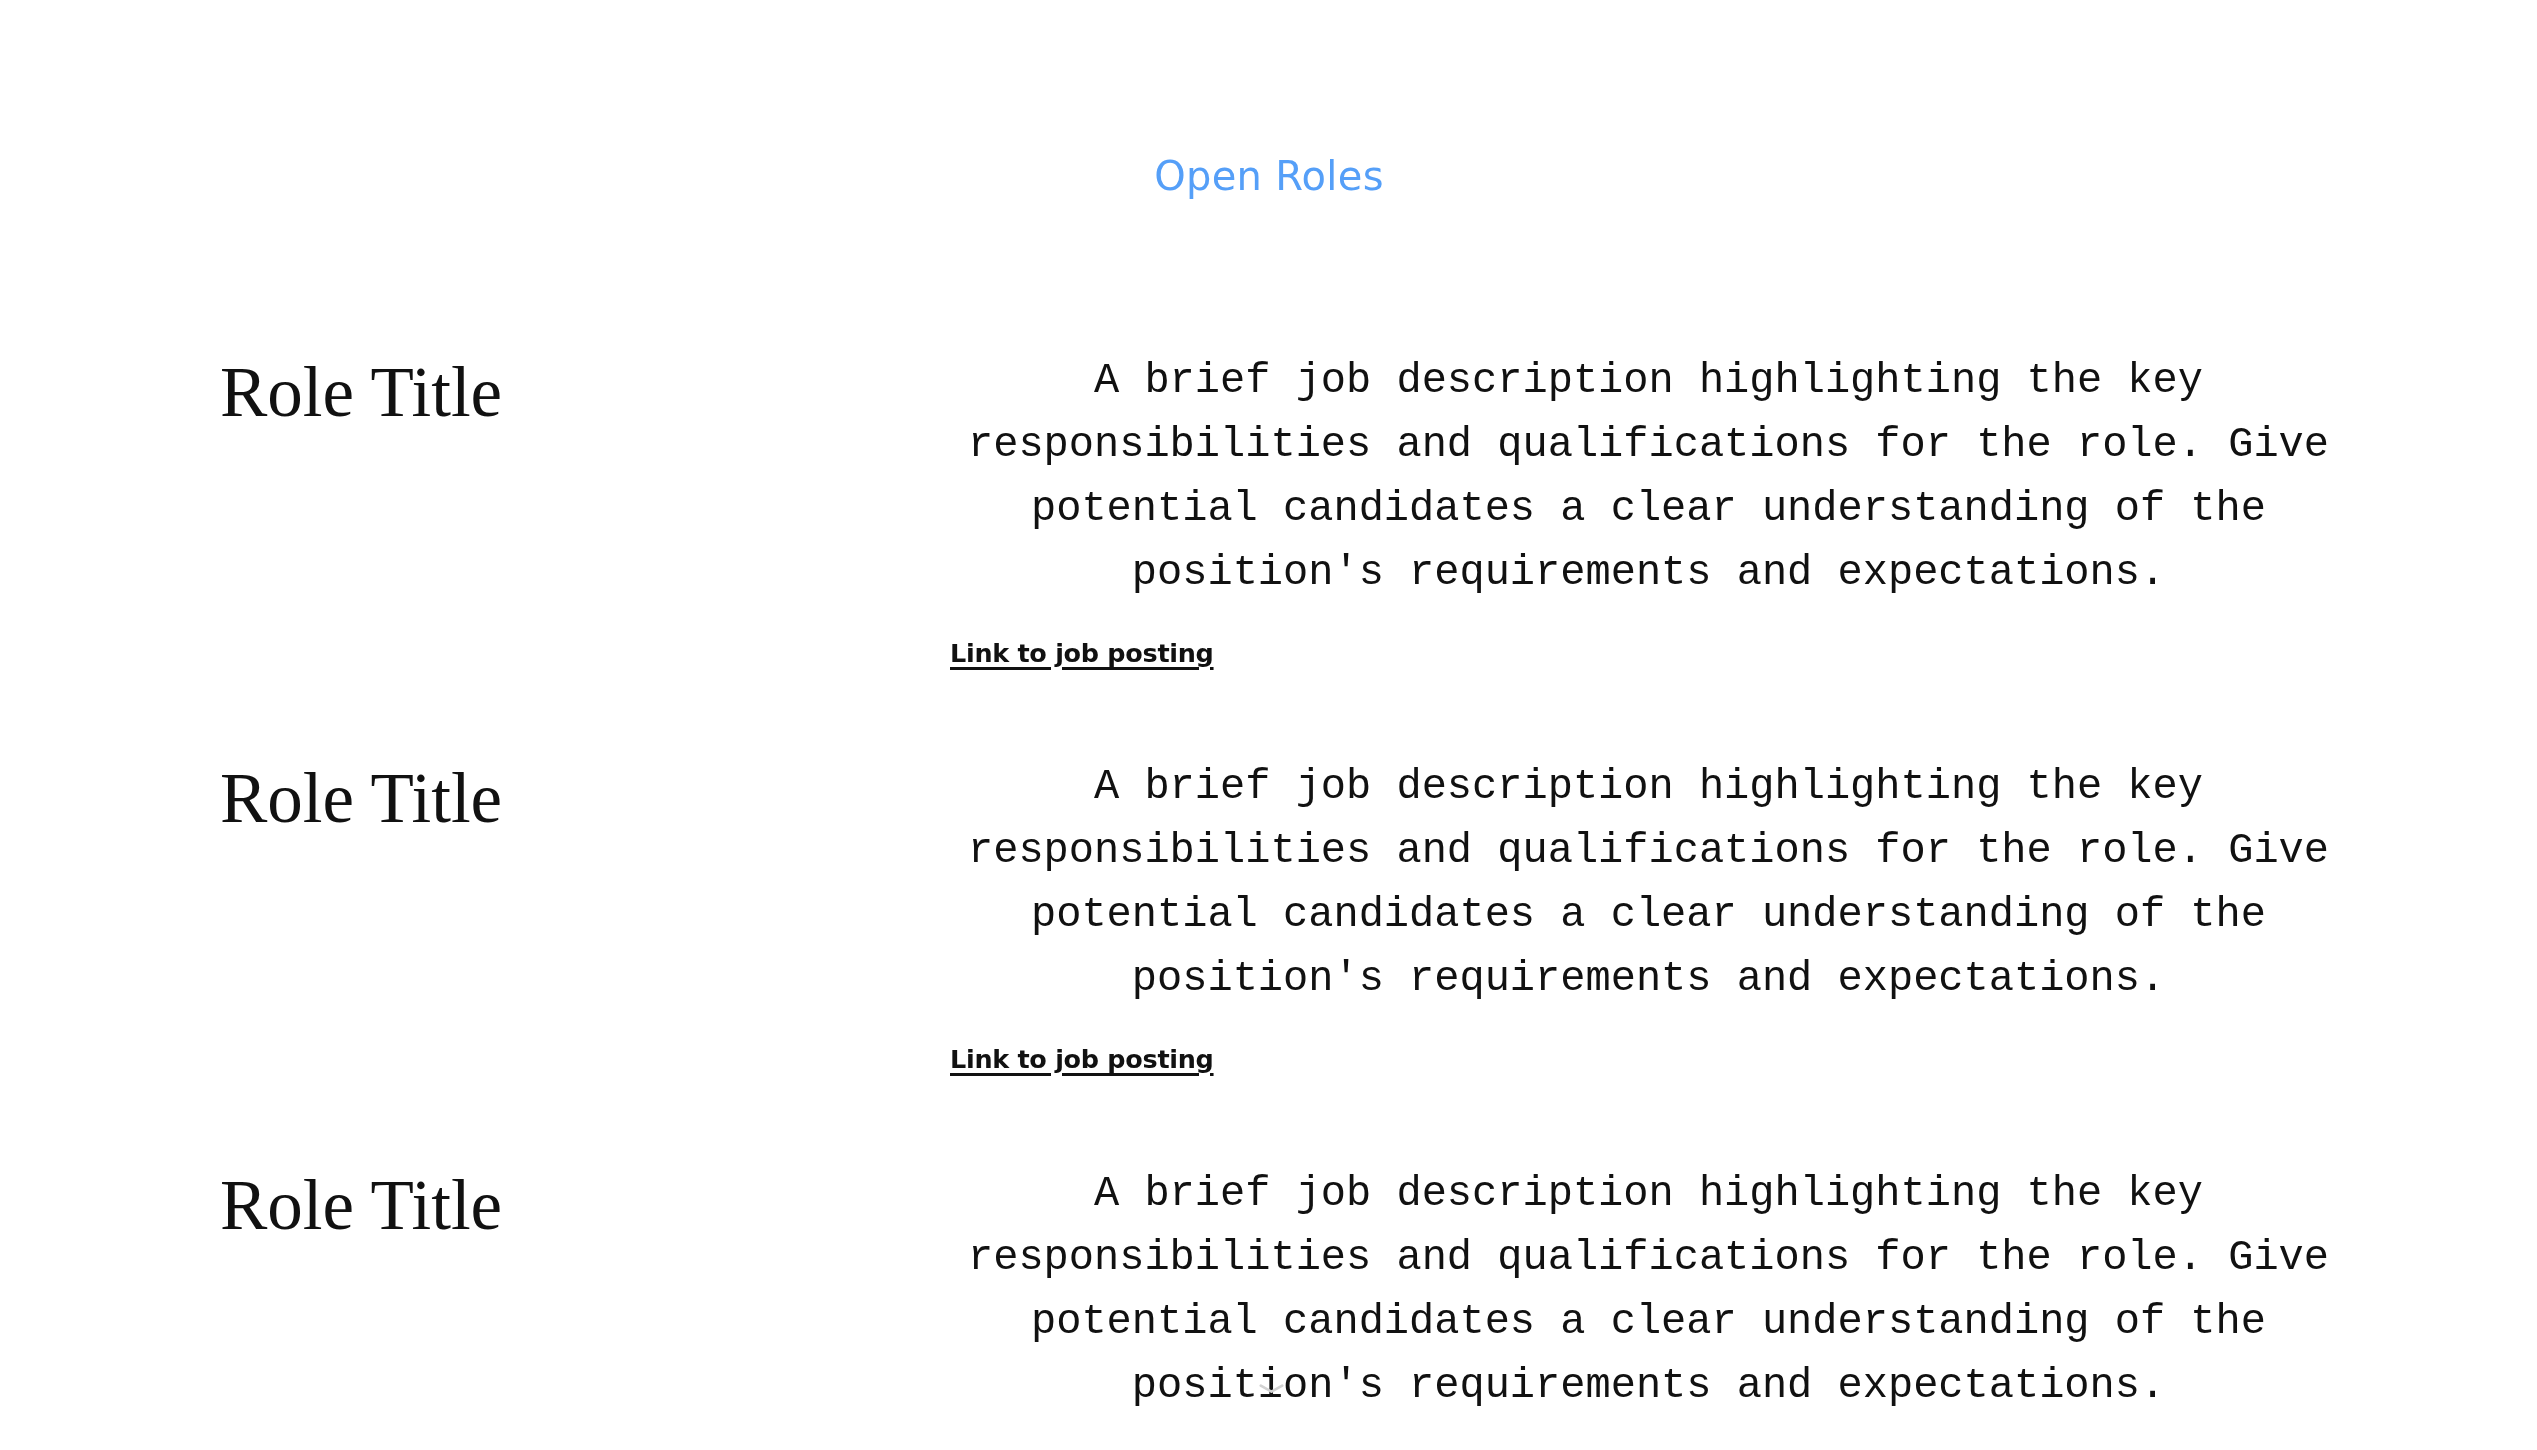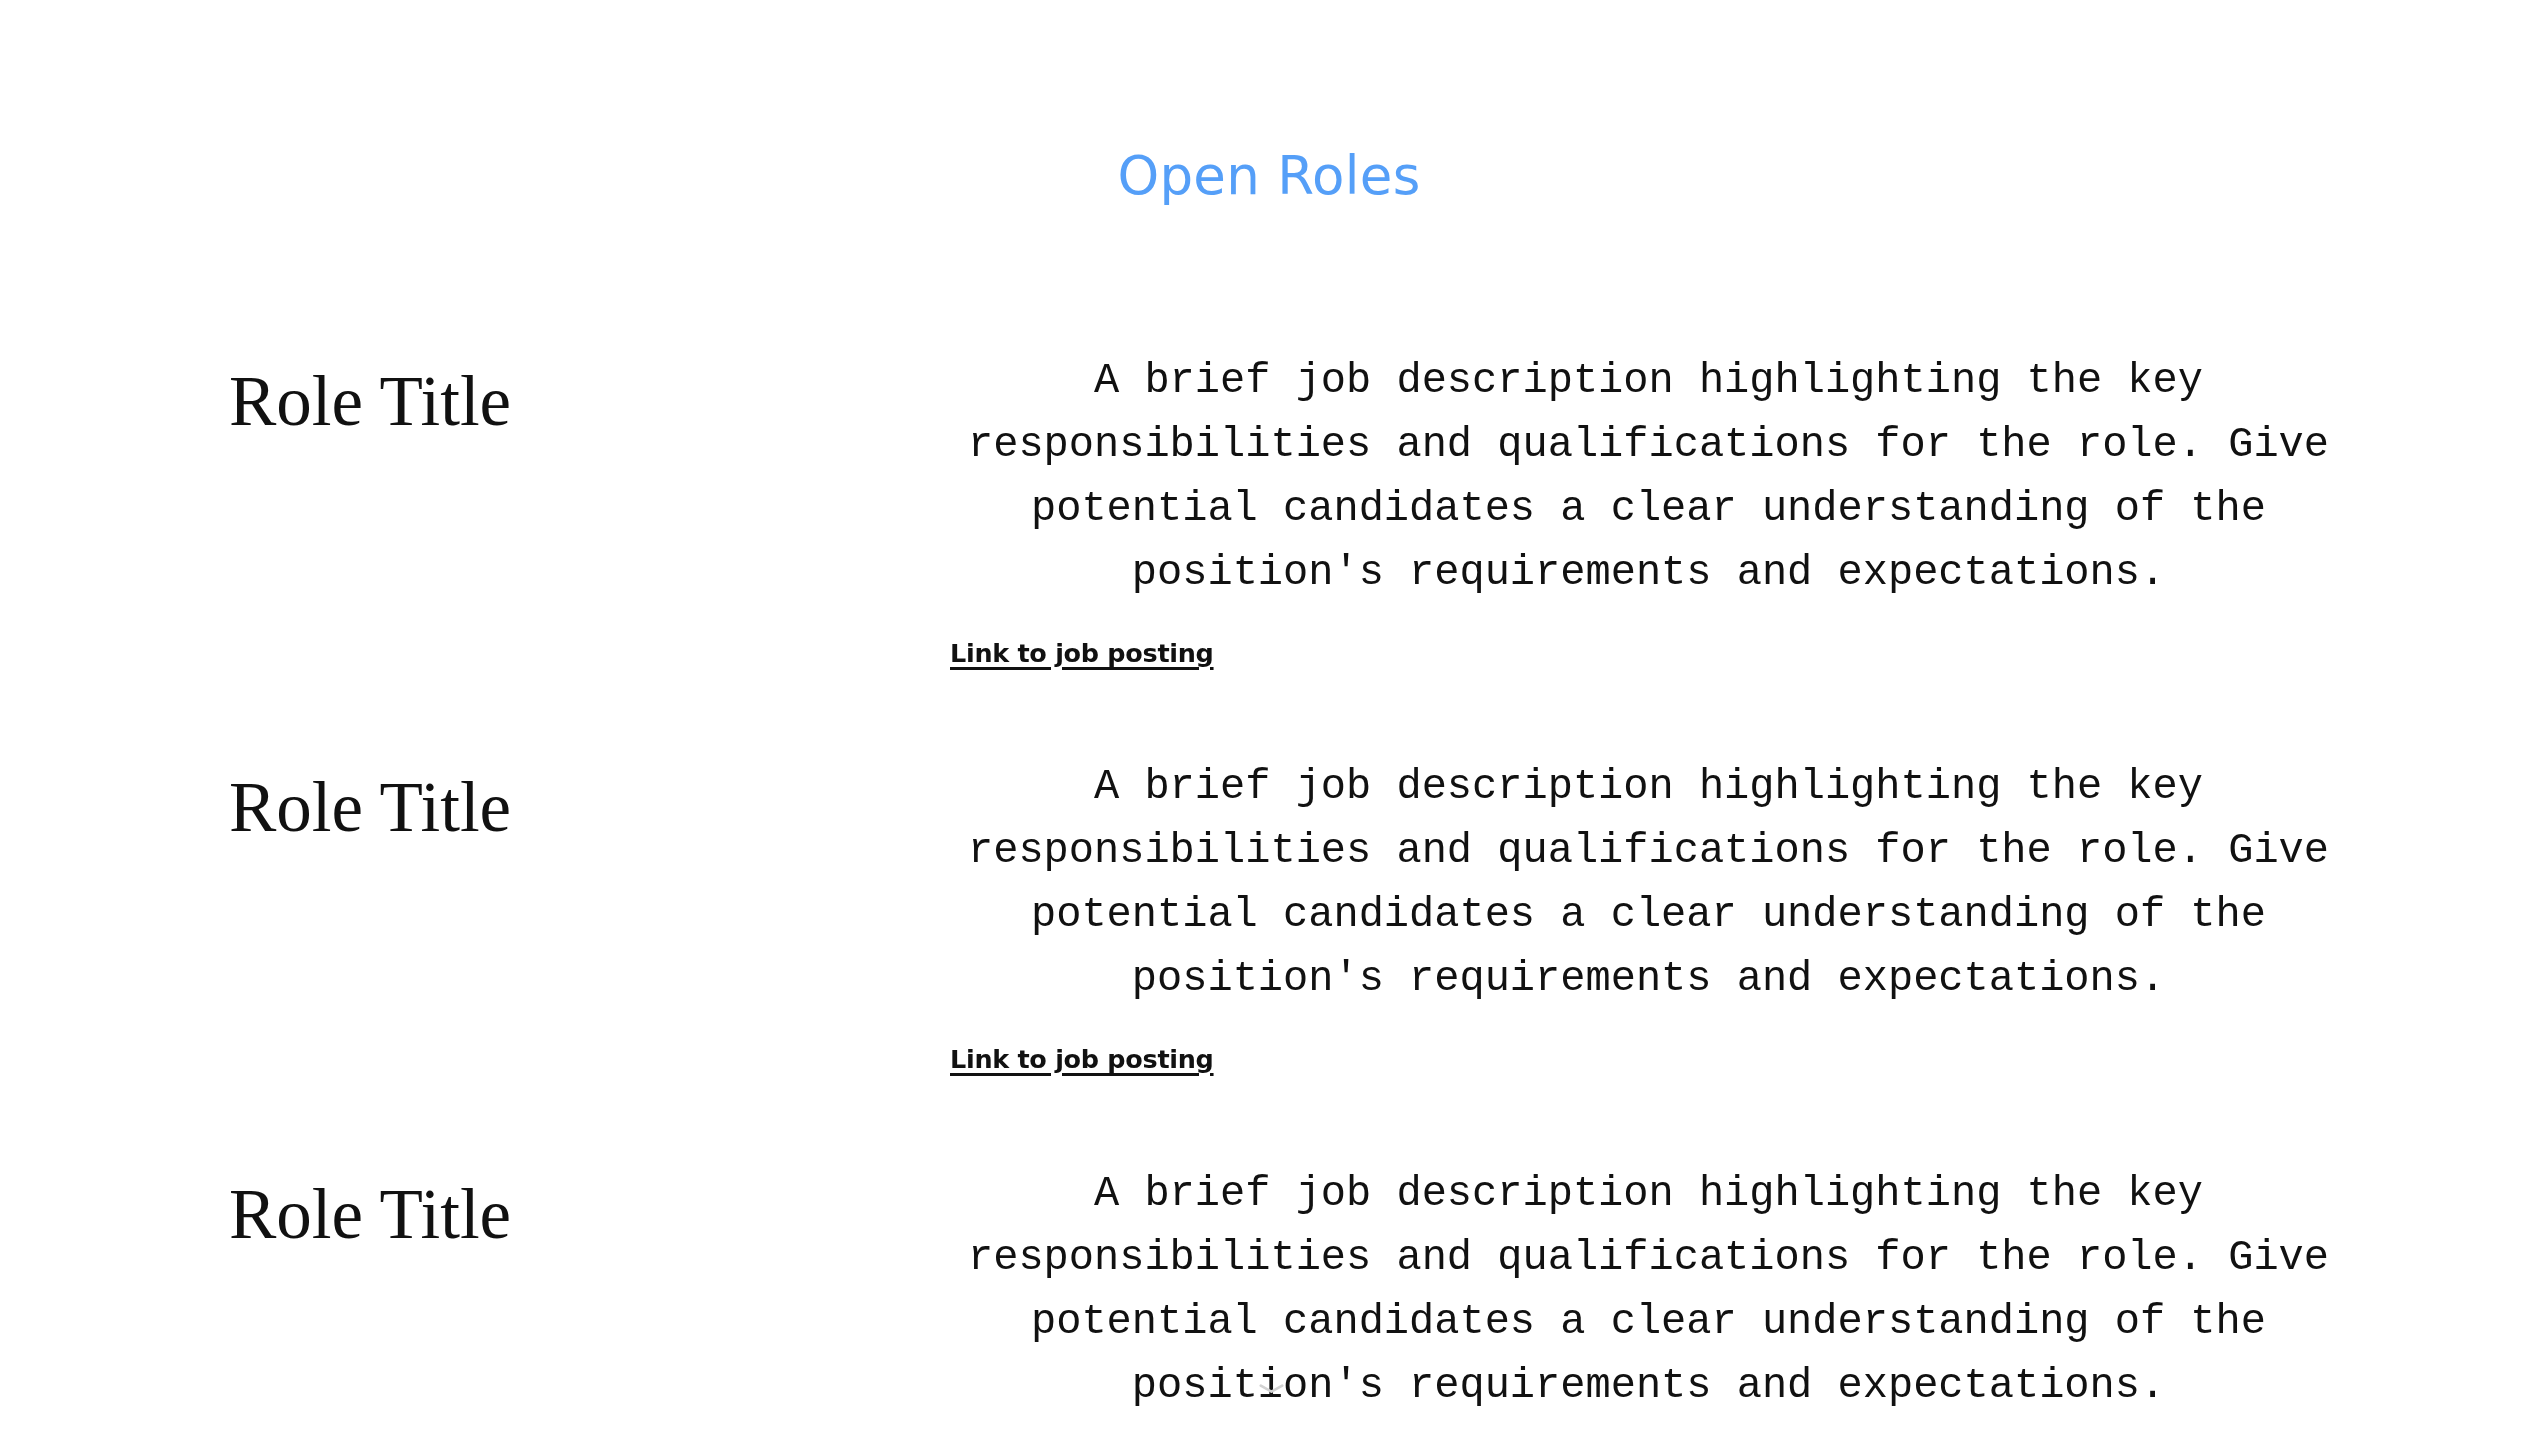--- a/index.html
+++ b/index.html
@@ -14,38 +14,38 @@
       overflow: hidden;
       color: #111111;
     }
     .section-heading {
       position: absolute;
       top: 149px;
       left: 0;
       width: 2538px;
       text-align: center;
       font-family: "DejaVu Sans", "Liberation Sans", sans-serif;
-      font-size: 53px;
+      font-size: 40px;
       font-weight: 500;
       color: #559FF8;
       line-height: 54px;
       margin: 0;
       letter-spacing: 0.3px;
     }
     .role {
       position: absolute;
       left: 0;
       width: 2538px;
       height: 376px;
     }
     .role-title {
       position: absolute;
       left: 220px;
       top: 0px;
-      margin: 9px;
+      margin: 0;
       font-family: "Liberation Serif", "DejaVu Serif", serif;
       font-weight: 400;
       font-size: 71px;
       line-height: 87px;
       color: #111111;
       white-space: nowrap;
     }
     .role-body {
       position: absolute;
       left: 950px;

